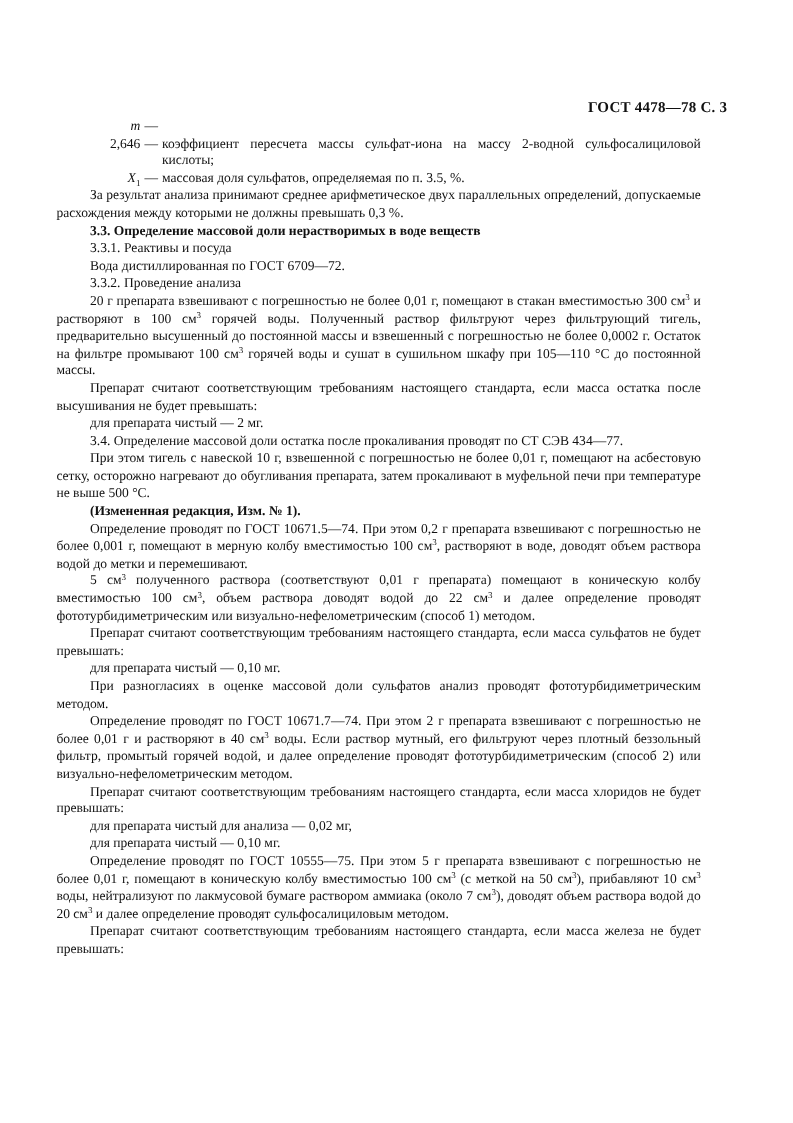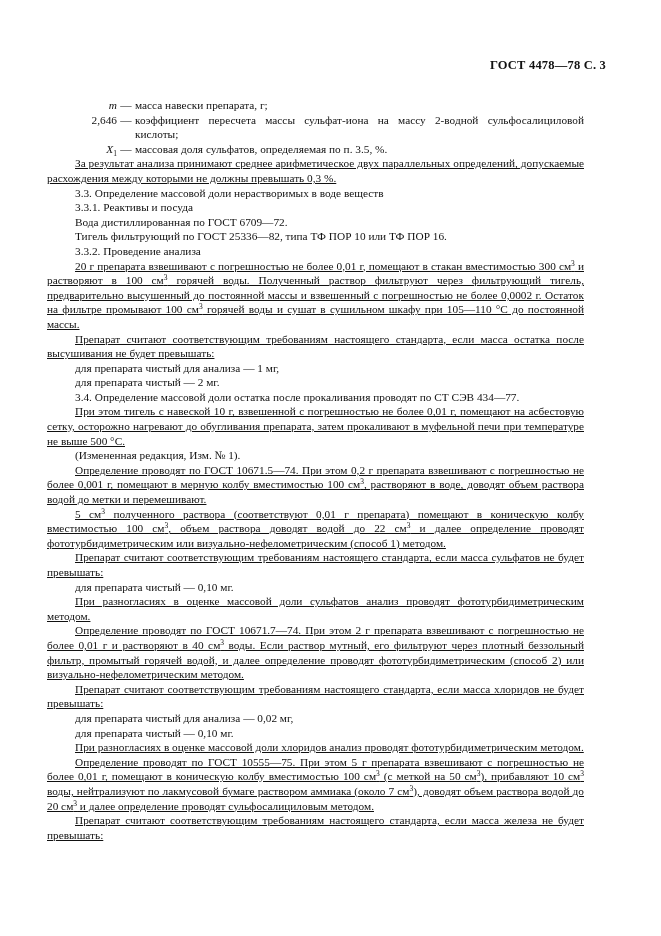--- a/index.html
+++ b/index.html
@@ -1,79 +1,75 @@
 <!DOCTYPE html>
 <html><head>
   <meta charset="utf-8">
   <style>
     html, body { margin: 0; padding: 0; background: #ffffff; }
     body { width: 661px; height: 936px; position: relative; overflow: hidden;
            font-family: "Liberation Serif", "DejaVu Serif", serif; color: #111; }
-    .page-header { position: absolute; top: 58px; right: 55px; font-weight: bold;
+    .page-header { position: absolute; top: 82px; right: 55px; font-weight: bold;
                    font-size: 12.5px; letter-spacing: 0.2px; }
     .content { position: absolute; top: 98px; left: 47px; width: 537px;
                font-size: 11.3px; line-height: 14.6px; }
     .p { margin: 0; text-align: justify; text-align-last: left; }
-    .ind { text-indent: 28px; text-decoration: underline; }
+    .ind { text-indent: 28px; }
     .lvl { padding-left: 28px; }
-    .bold { font-weight: normal; }
+    .bold { font-weight: bold; }
     .def { display: flex; }
     .def .sym { width: 70px; text-align: right; flex: none; white-space: pre; }
     .def .dash { width: 18px; text-align: center; flex: none; }
     .def .txt { flex: 1; text-align: justify; text-align-last: left; }
     .ital { font-style: italic; }
     sup { font-size: 7.5px; line-height: 0; vertical-align: 4px; }
     sub { font-size: 7.5px; line-height: 0; }
   </style>
 </head>
 <body>
 
 <div class="page-header">ГОСТ 4478—78 С. 3</div>
 
 <div class="content">
 
   <div class="def">
     <span class="sym ital">m</span>
     <span class="dash">—</span>
-    <span class="txt">масса навески препарата, г;</span>
   </div>
   <div class="def">
     <span class="sym">2,646</span>
     <span class="dash">—</span>
     <span class="txt">коэффициент пересчета массы сульфат-иона на массу 2-водной сульфосалициловой кислоты;</span>
   </div>
   <div class="def">
     <span class="sym"><span class="ital">X</span><sub>1</sub></span>
     <span class="dash">—</span>
     <span class="txt">массовая доля сульфатов, определяемая по п. 3.5, %.</span>
   </div>
 
   <p class="p ind">За результат анализа принимают среднее арифметическое двух параллельных определений, допускаемые расхождения между которыми не должны превышать 0,3 %.</p>
 
   <p class="p lvl bold">3.3. Определение массовой доли нерастворимых в воде веществ</p>
   <p class="p lvl">3.3.1. Реактивы и посуда</p>
   <p class="p lvl">Вода дистиллированная по ГОСТ 6709—72.</p>
-  <p class="p lvl">Тигель фильтрующий по ГОСТ 25336—82, типа ТФ ПОР 10 или ТФ ПОР 16.</p>
   <p class="p lvl">3.3.2. Проведение анализа</p>
   <p class="p ind"><span>20 г препарата взвешивают с погрешностью не более 0,01 г, помещают в стакан вместимостью 300 см</span><sup>3</sup><span> и растворяют в 100 см</span><sup>3</sup><span> горячей воды. Полученный раствор фильтруют через фильтрующий тигель, предварительно высушенный до постоянной массы и взвешенный с погрешностью не более 0,0002 г. Остаток на фильтре промывают 100 см</span><sup>3</sup><span> горячей воды и сушат в сушильном шкафу при 105—110 °С до постоянной массы.</span></p>
   <p class="p ind">Препарат считают соответствующим требованиям настоящего стандарта, если масса остатка после высушивания не будет превышать:</p>
-  <p class="p lvl">для препарата чистый для анализа — 1 мг,</p>
   <p class="p lvl">для препарата чистый — 2 мг.</p>
 
   <p class="p lvl">3.4. Определение массовой доли остатка после прокаливания проводят по СТ СЭВ 434—77.</p>
   <p class="p ind">При этом тигель с навеской 10 г, взвешенной с погрешностью не более 0,01 г, помещают на асбестовую сетку, осторожно нагревают до обугливания препарата, затем прокаливают в муфельной печи при температуре не выше 500 °С.</p>
   <p class="p lvl bold">(Измененная редакция, Изм. № 1).</p>
 
   <p class="p ind"><span>Определение проводят по ГОСТ 10671.5—74. При этом 0,2 г препарата взвешивают с погрешностью не более 0,001 г, помещают в мерную колбу вместимостью 100 см</span><sup>3</sup><span>, растворяют в воде, доводят объем раствора водой до метки и перемешивают.</span></p>
   <p class="p ind"><span>5 см</span><sup>3</sup><span> полученного раствора (соответствуют 0,01 г препарата) помещают в коническую колбу вместимостью 100 см</span><sup>3</sup><span>, объем раствора доводят водой до 22 см</span><sup>3</sup><span> и далее определение проводят фототурбидиметрическим или визуально-нефелометрическим (способ 1) методом.</span></p>
   <p class="p ind">Препарат считают соответствующим требованиям настоящего стандарта, если масса сульфатов не будет превышать:</p>
   <p class="p lvl">для препарата чистый — 0,10 мг.</p>
   <p class="p ind">При разногласиях в оценке массовой доли сульфатов анализ проводят фототурбидиметрическим методом.</p>
 
   <p class="p ind"><span>Определение проводят по ГОСТ 10671.7—74. При этом 2 г препарата взвешивают с погрешностью не более 0,01 г и растворяют в 40 см</span><sup>3</sup><span> воды. Если раствор мутный, его фильтруют через плотный беззольный фильтр, промытый горячей водой, и далее определение проводят фототурбидиметрическим (способ 2) или визуально-нефелометрическим методом.</span></p>
   <p class="p ind">Препарат считают соответствующим требованиям настоящего стандарта, если масса хлоридов не будет превышать:</p>
   <p class="p lvl">для препарата чистый для анализа — 0,02 мг,</p>
   <p class="p lvl">для препарата чистый — 0,10 мг.</p>
-  <p class="p ind">При разногласиях в оценке массовой доли хлоридов анализ проводят фототурбидиметрическим методом.</p>
 
   <p class="p ind"><span>Определение проводят по ГОСТ 10555—75. При этом 5 г препарата взвешивают с погрешностью не более 0,01 г, помещают в коническую колбу вместимостью 100 см</span><sup>3</sup><span> (с меткой на 50 см</span><sup>3</sup><span>), прибавляют 10 см</span><sup>3</sup><span> воды, нейтрализуют по лакмусовой бумаге раствором аммиака (около 7 см</span><sup>3</sup><span>), доводят объем раствора водой до 20 см</span><sup>3</sup><span> и далее определение проводят сульфосалициловым методом.</span></p>
   <p class="p ind">Препарат считают соответствующим требованиям настоящего стандарта, если масса железа не будет превышать:</p>
 </div>
 
 </body></html>

